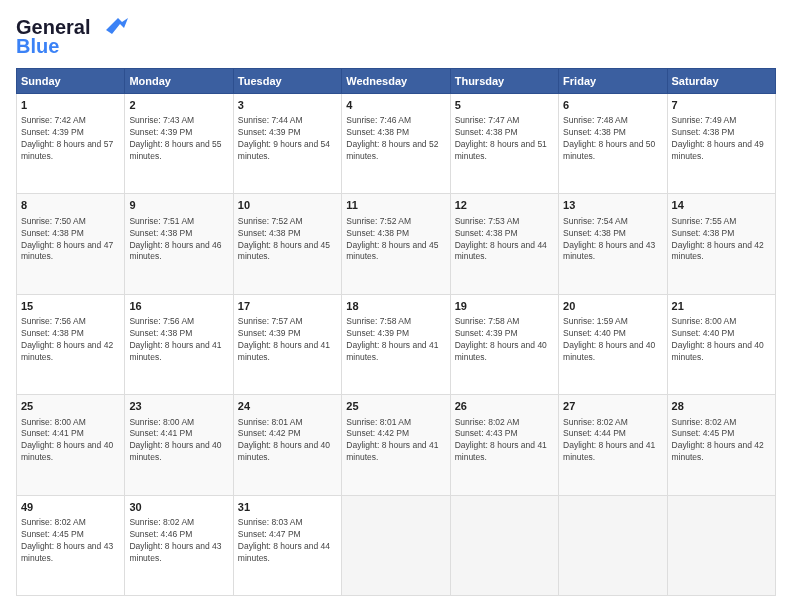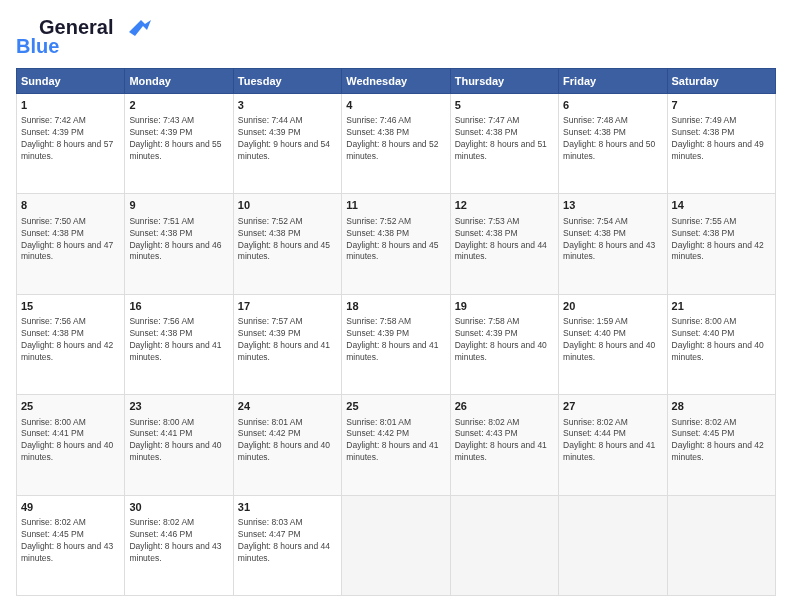--- a/index.html
+++ b/index.html
@@ -87,21 +87,21 @@
       gap: 2px;
     }
   </style>
 </head>
 <body>
 
 <div class="page">
   <div class="header">
     <div class="logo-wrapper">
       <div>
-        <div style="display:flex;align-items:center;gap:16px;margin-left:23px;">
+        <div style="display:flex;align-items:flex-start;gap:16px;">
           <div style="font-size:20px;font-weight:bold;color:#1a1a2e;">
             <span style="color:#1a1a2e;">General</span>
           </div>
           <svg width="22" height="20" viewBox="0 0 22 20">
             <polygon points="6,18 14,8 18,12 22,2 16,6 12,2 0,14" fill="#3b82f6"></polygon>
           </svg>
         </div>
         <div style="font-size:20px;font-weight:bold;color:#3b82f6;margin-top:-4px;">Blue</div>
       </div>
     </div>

